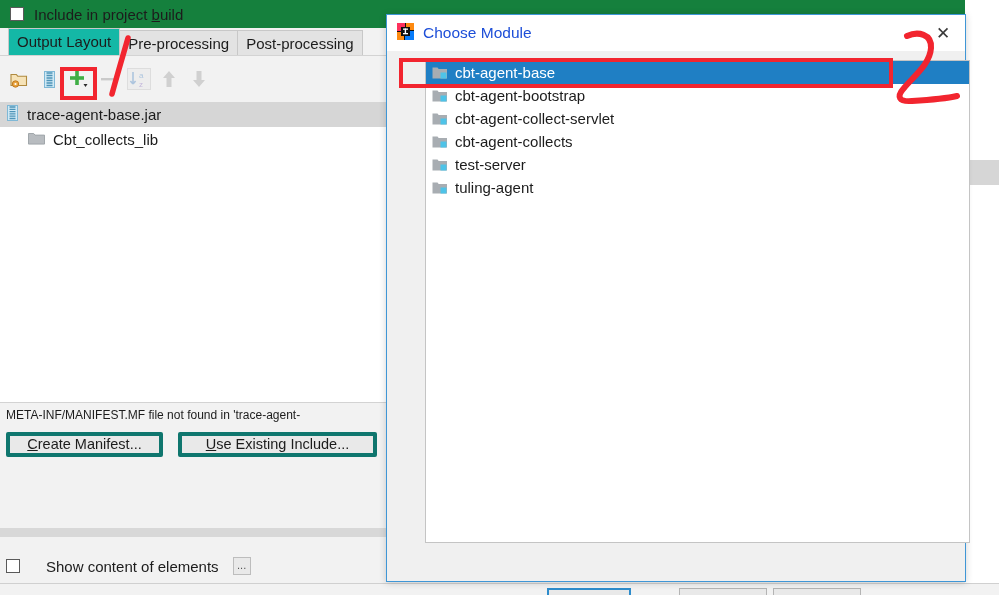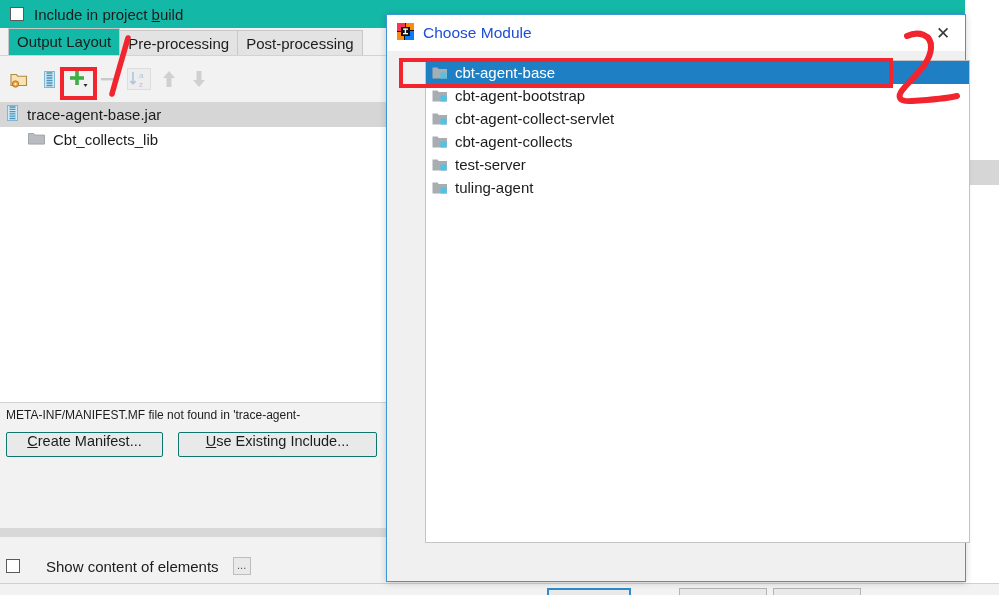--- a/index.html
+++ b/index.html
@@ -24,21 +24,21 @@
     left: 0; top: 0;
     width: 999px; height: 595px;
     background: #f2f2f2;
   }
 
   
   #include-row {
     position: absolute;
     left: 0; top: 0;
     width: 965px; height: 28px;
-    background: #14b8a6;
+    background: #15803d;
     display: flex;
     align-items: center;
     padding-left: 10px;
     box-sizing: border-box;
   }
   .wincheck {
     width: 14px; height: 14px;
     border: 1px solid #5a5a5a;
     background: #ffffff;
     box-sizing: border-box;
@@ -127,21 +127,21 @@
   }
   #manifest-text {
     position: absolute;
     left: 6px; top: 5px;
     font-size: 12px;
     white-space: nowrap;
     color: #1c1c1c;
   }
   .winbtn {
     background: #e9e9e9;
-    border: 1px solid #0f766e;
+    border: 4px solid #0f766e;
     border-radius: 2px;
     font-family: "Liberation Sans", sans-serif;
     font-size: 14.5px;
     color: #1c1c1c;
     box-sizing: border-box;
     text-align: center;
   }
   #btn-create-manifest {
     position: absolute; left: 6px; top: 29px;
     width: 157px; height: 25px;

